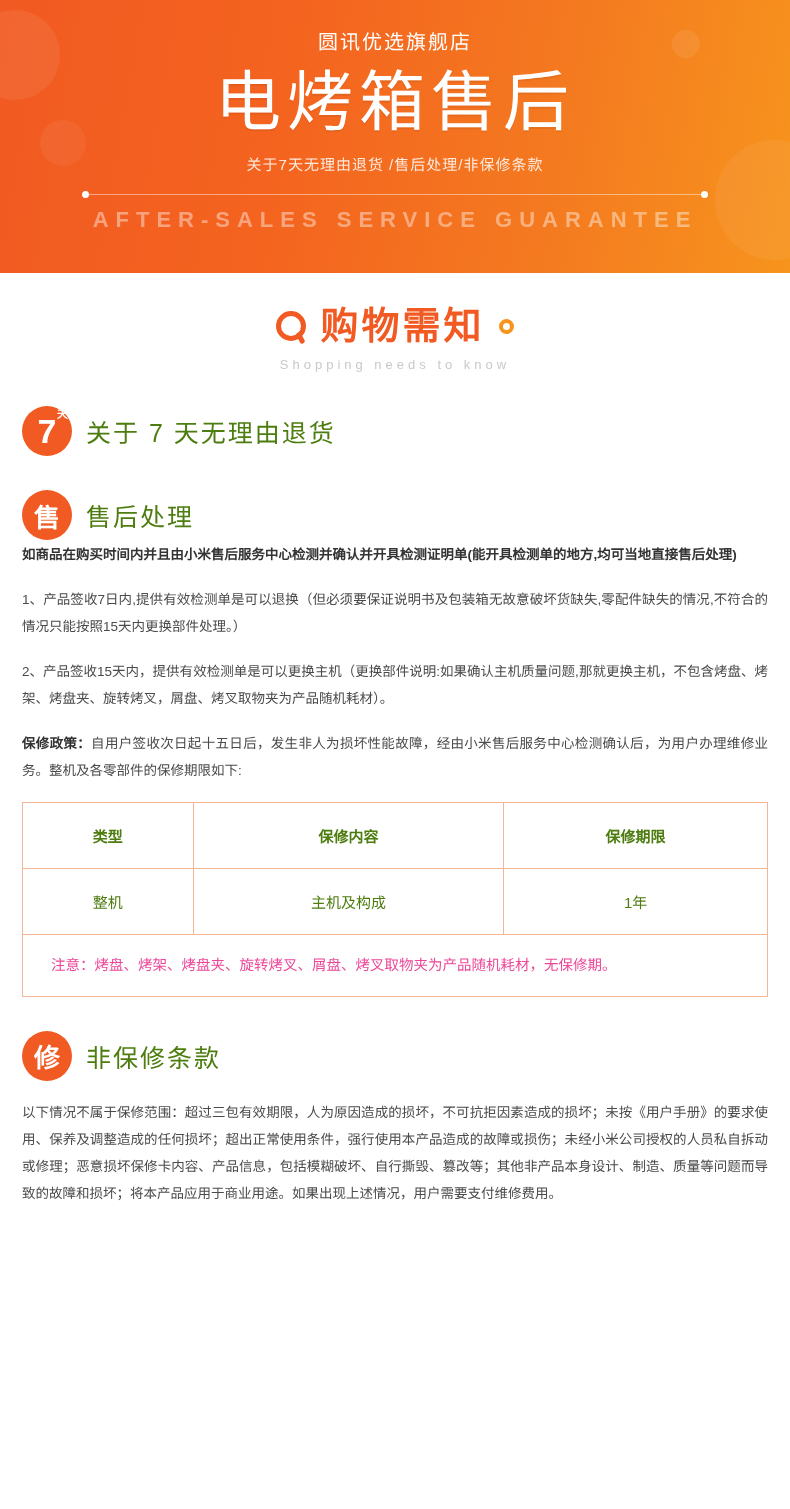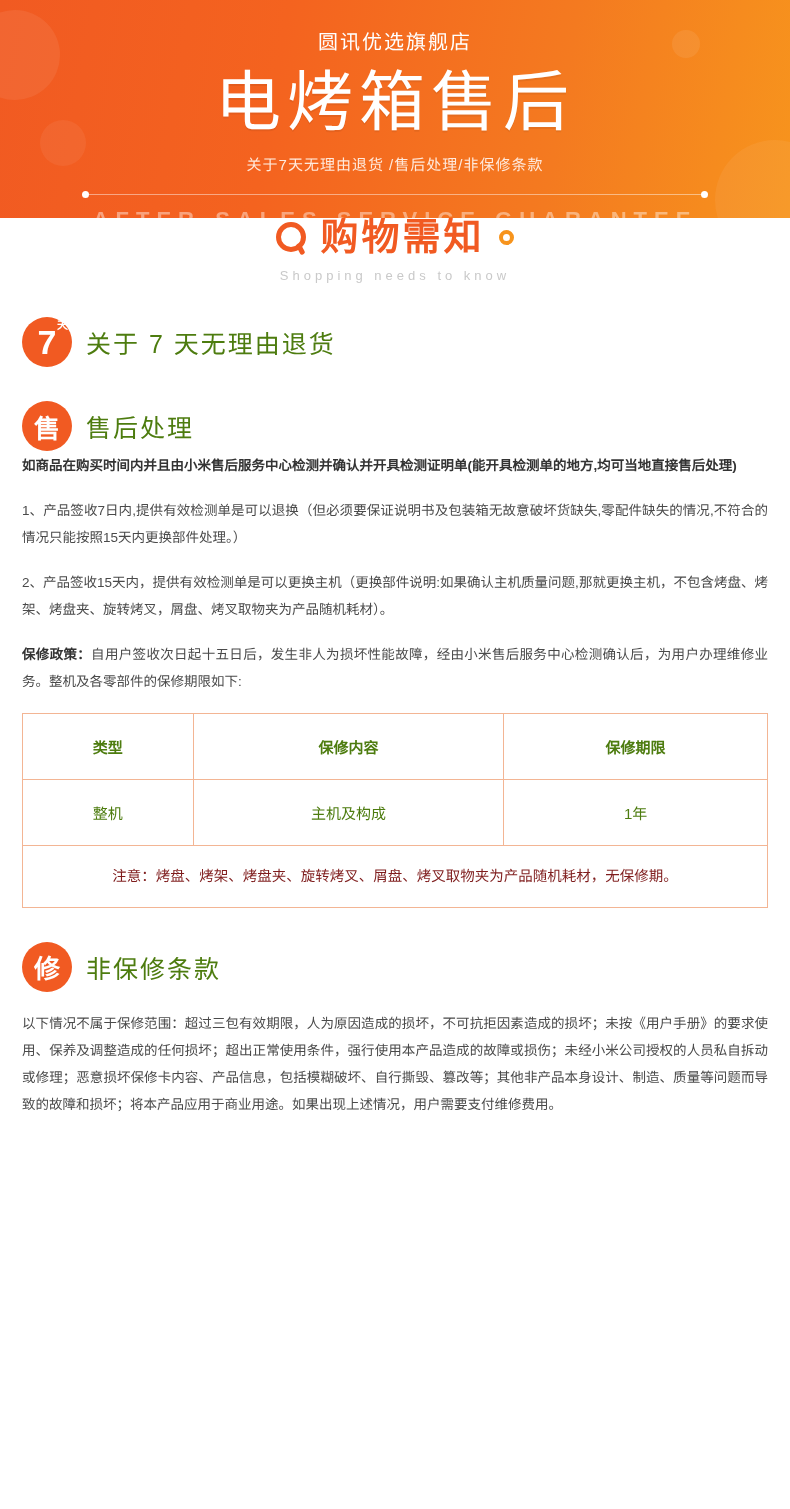--- a/index.html
+++ b/index.html
@@ -17,21 +17,21 @@
     width: 790px;
     position: relative;
     overflow: hidden;
     background: #ffffff;
   }
 
   
   .hero {
     position: relative;
     width: 790px;
-    height: 218px;
+    height: 273px;
     background: linear-gradient(100deg, #f15a22 0%, #f4631f 35%, #f47a20 70%, #f7941d 100%);
     overflow: hidden;
   }
   .hero .bubble {
     position: absolute;
     border-radius: 50%;
     border: 2px solid rgba(255,255,255,0.18);
   }
   .hero .bub1 { width: 90px; height: 90px; left: -30px; top: 10px; background: rgba(255,255,255,0.07); border: none;}
   .hero .bub2 { width: 46px; height: 46px; left: 40px; top: 120px; background: rgba(255,255,255,0.06); border: none;}
@@ -91,20 +91,21 @@
     color: rgba(255,255,255,0.42);
     font-size: 22px;
     letter-spacing: 7px;
     margin-top: 12px;
     font-weight: bold;
   }
 
   
   .needs-header {
     text-align: center;
+    padding-top: 34px;
   }
   .needs-title-row {
     display: flex;
     align-items: center;
     justify-content: center;
     gap: 14px;
   }
   .ring-big {
     width: 30px; height: 30px;
     border-radius: 50%;
@@ -204,25 +205,24 @@
     text-align: center;
     font-size: 15px;
     color: #4d7c0f;
     padding: 22px 12px;
     font-weight: normal;
   }
   .warranty-table th { font-weight: bold; }
   .note-box {
     border: 1px solid #f3b594;
     border-top: none;
-    padding: 18px 20px;
+    padding: 18px 28px;
     font-size: 14.5px;
-    color: #7f1d1d;
+    color: #ec4899;
     line-height: 1.7;
-    text-align: center;
   }
 
   .bottom-space { height: 46px; }
 </style>
 </head>
 <body>
 
 <div class="page">
 
   <div class="hero">

